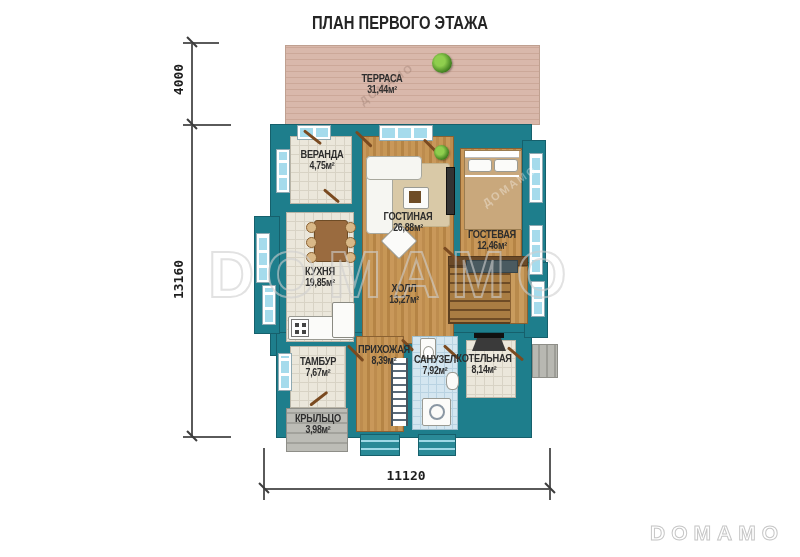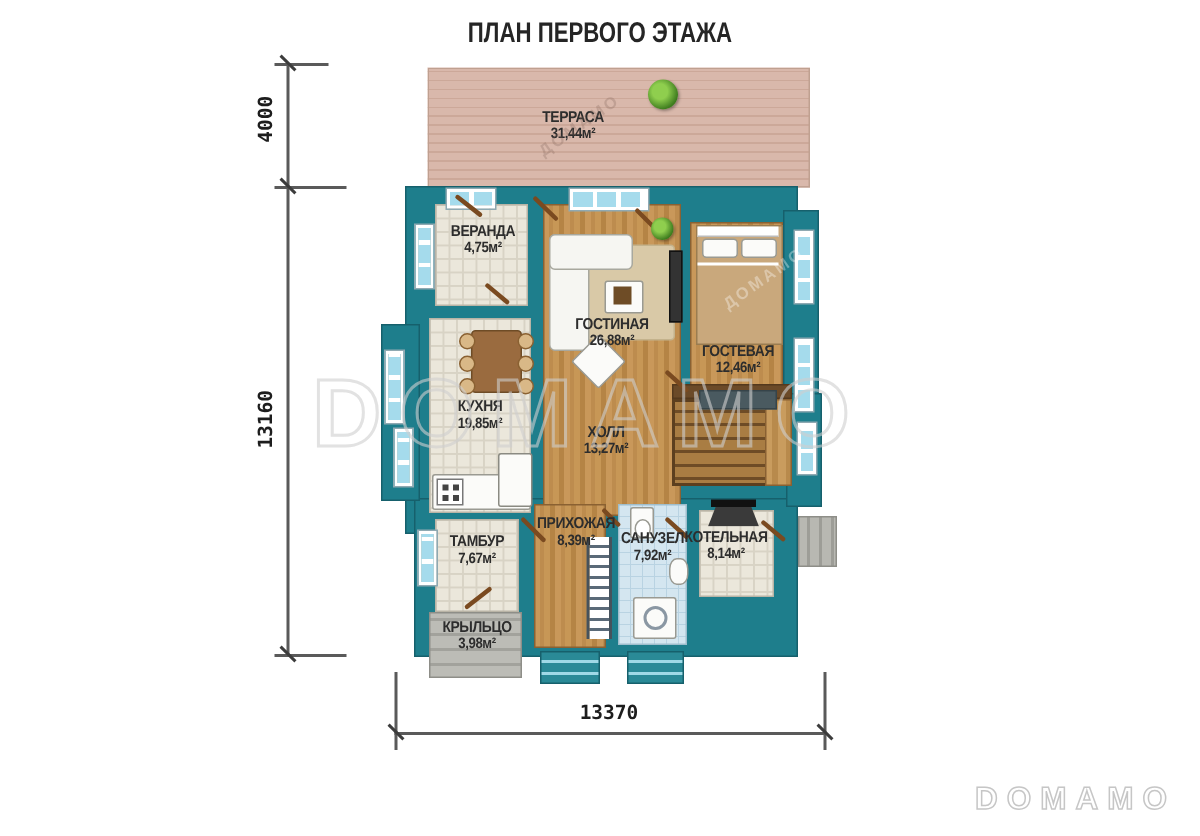--- a/index.html
+++ b/index.html
@@ -215,17 +215,17 @@
 <div class="abs dimtick" style="left:185px;top:123px;"></div>
 <div class="abs dimtick" style="left:185px;top:435px;"></div>
 <div class="abs dimtext vtext" style="left:152px;top:72px;width:52px;">4000</div>
 <div class="abs dimtext vtext" style="left:146px;top:272px;width:64px;">13160</div>
 
 <div class="abs dimline" style="left:263px;top:488px;width:287px;height:2px;"></div>
 <div class="abs dimline" style="left:263px;top:448px;width:1.5px;height:52px;"></div>
 <div class="abs dimline" style="left:549px;top:448px;width:1.5px;height:52px;"></div>
 <div class="abs dimtick" style="left:257px;top:487px;"></div>
 <div class="abs dimtick" style="left:543px;top:487px;"></div>
-<div class="abs dimtext" style="left:346px;top:468px;width:120px;">13370</div>
+<div class="abs dimtext" style="left:346px;top:468px;width:120px;">11120</div>
 
 <div class="abs wm" style="left:208px;top:238px;font-size:64px;letter-spacing:12px;opacity:.6;">DOMAMO</div>
 <div class="abs wm-small" style="left:650px;top:521px;font-size:21px;letter-spacing:6px;opacity:.8;">DOMAMO</div>
 <div class="abs wm-diag" style="left:478px;top:180px;color:rgba(255,255,255,.35);">ДОМАМО</div>
 
 </body></html>

